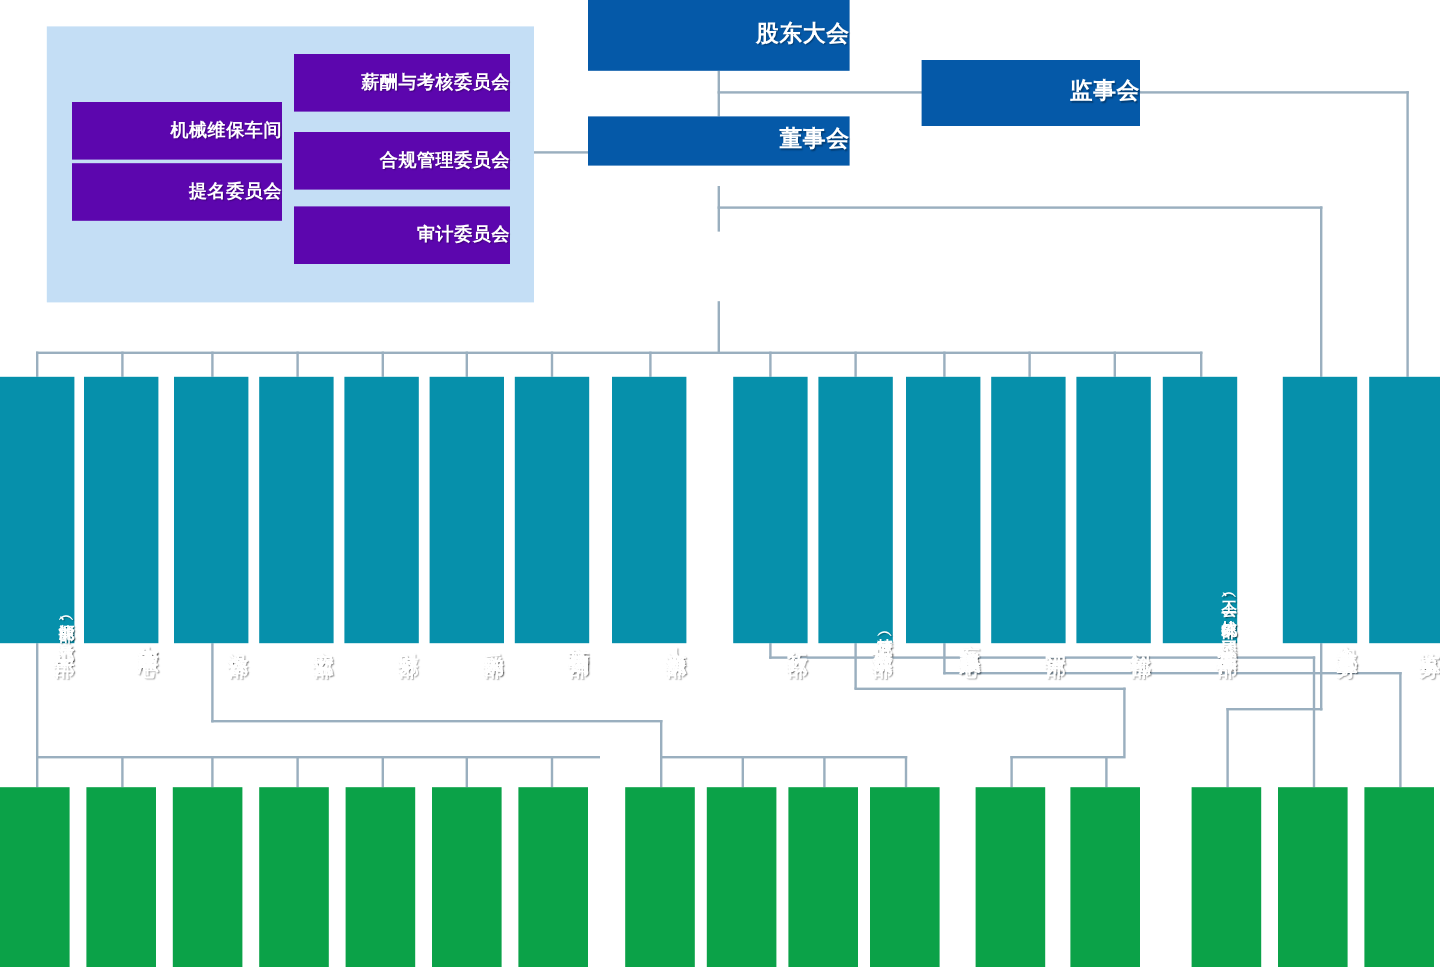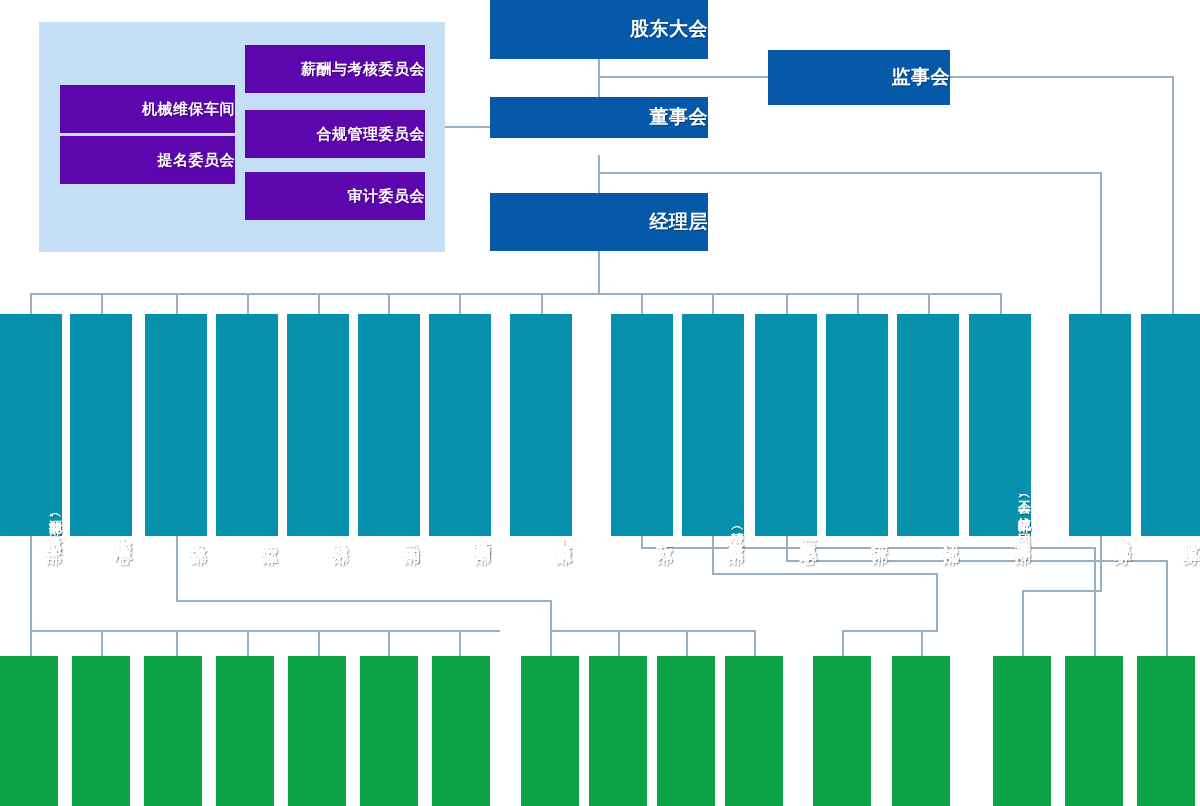--- a/index.html
+++ b/index.html
@@ -149,23 +149,20 @@
   </div>
 
   <div class="box h-box blue" style="left:768px;top:50px;width:182px;height:55px;">
     <span>监事会</span>
   </div>
 
   <div class="box h-box blue" style="left:490px;top:97px;width:218px;height:41px;">
     <span>董事会</span>
   </div>
 
-  <div class="box h-box blue" style="left:490px;top:193px;width:218px;height:58px;">
-    <span>经理层</span>
-  </div>
 
   <div class="c-panel" style="left:39px;top:22px;width:406px;height:230px;"></div>
 
   <div class="box c-box" style="left:60px;top:85px;width:175px;height:48px;">
     <span>机械维保车间</span>
   </div>
   <div class="box c-box" style="left:60px;top:136px;width:175px;height:48px;">
     <span>提名委员会</span>
   </div>
   <div class="box c-box" style="left:245px;top:45px;width:180px;height:48px;">

